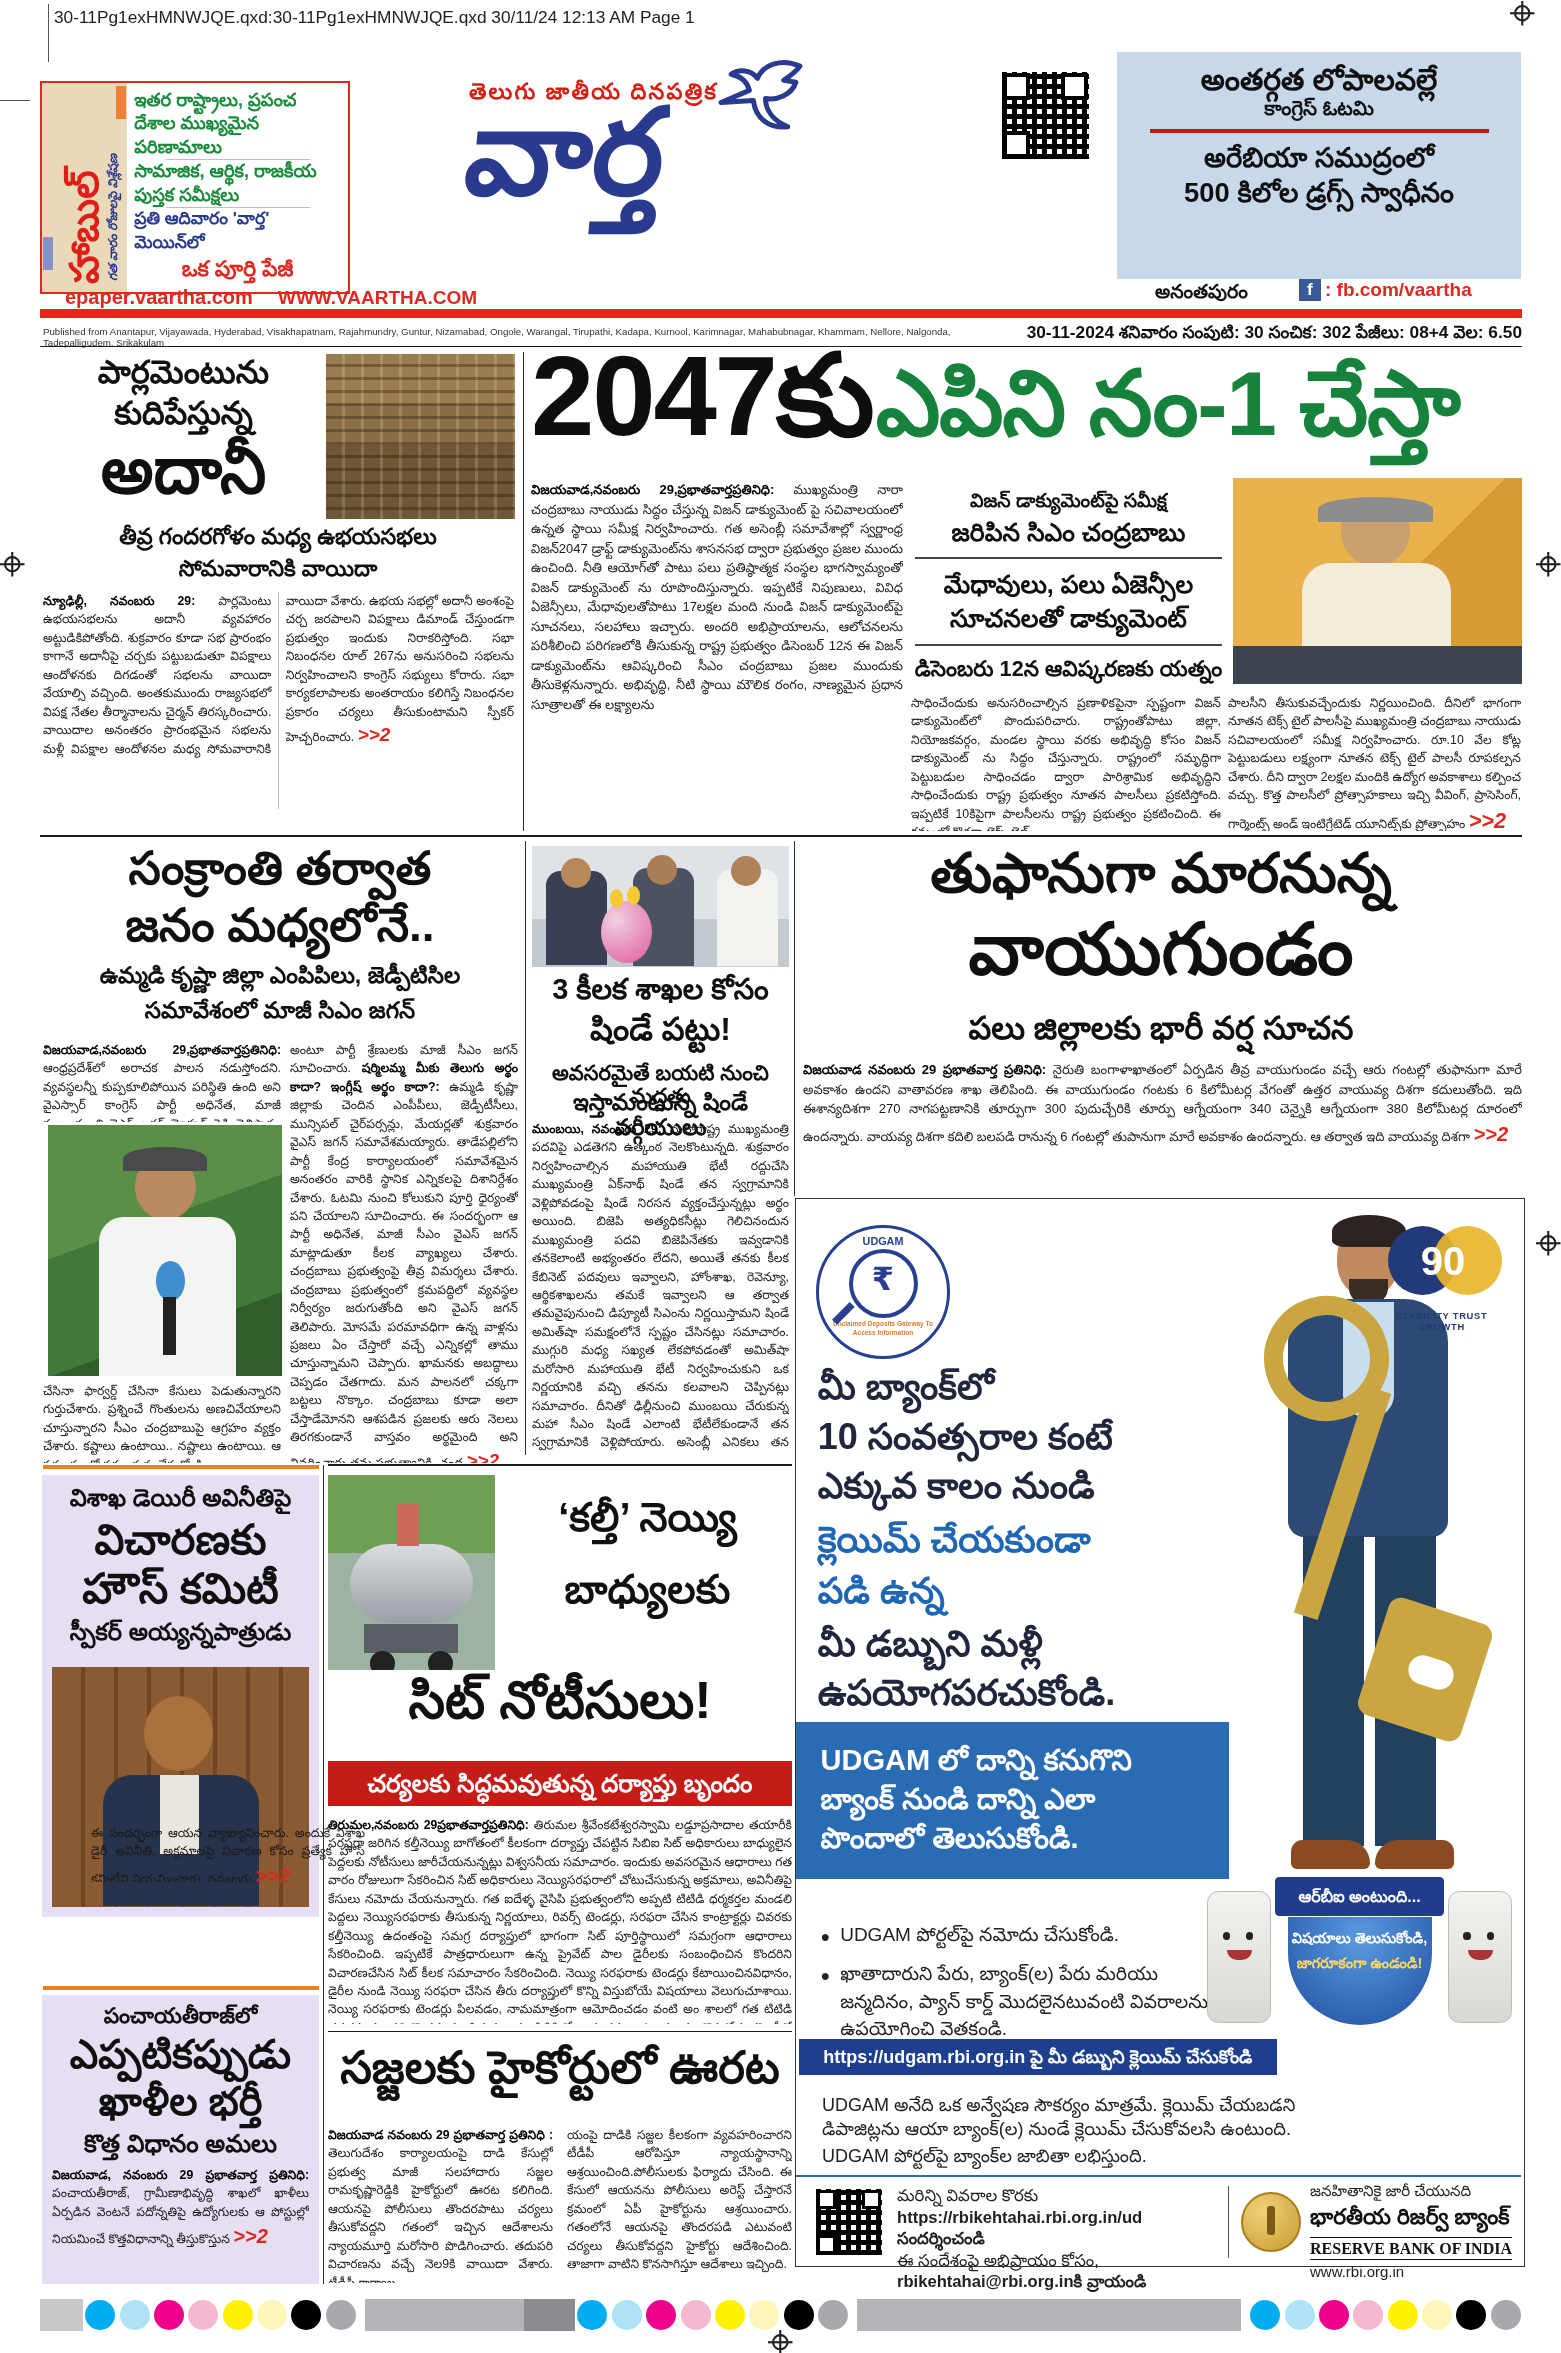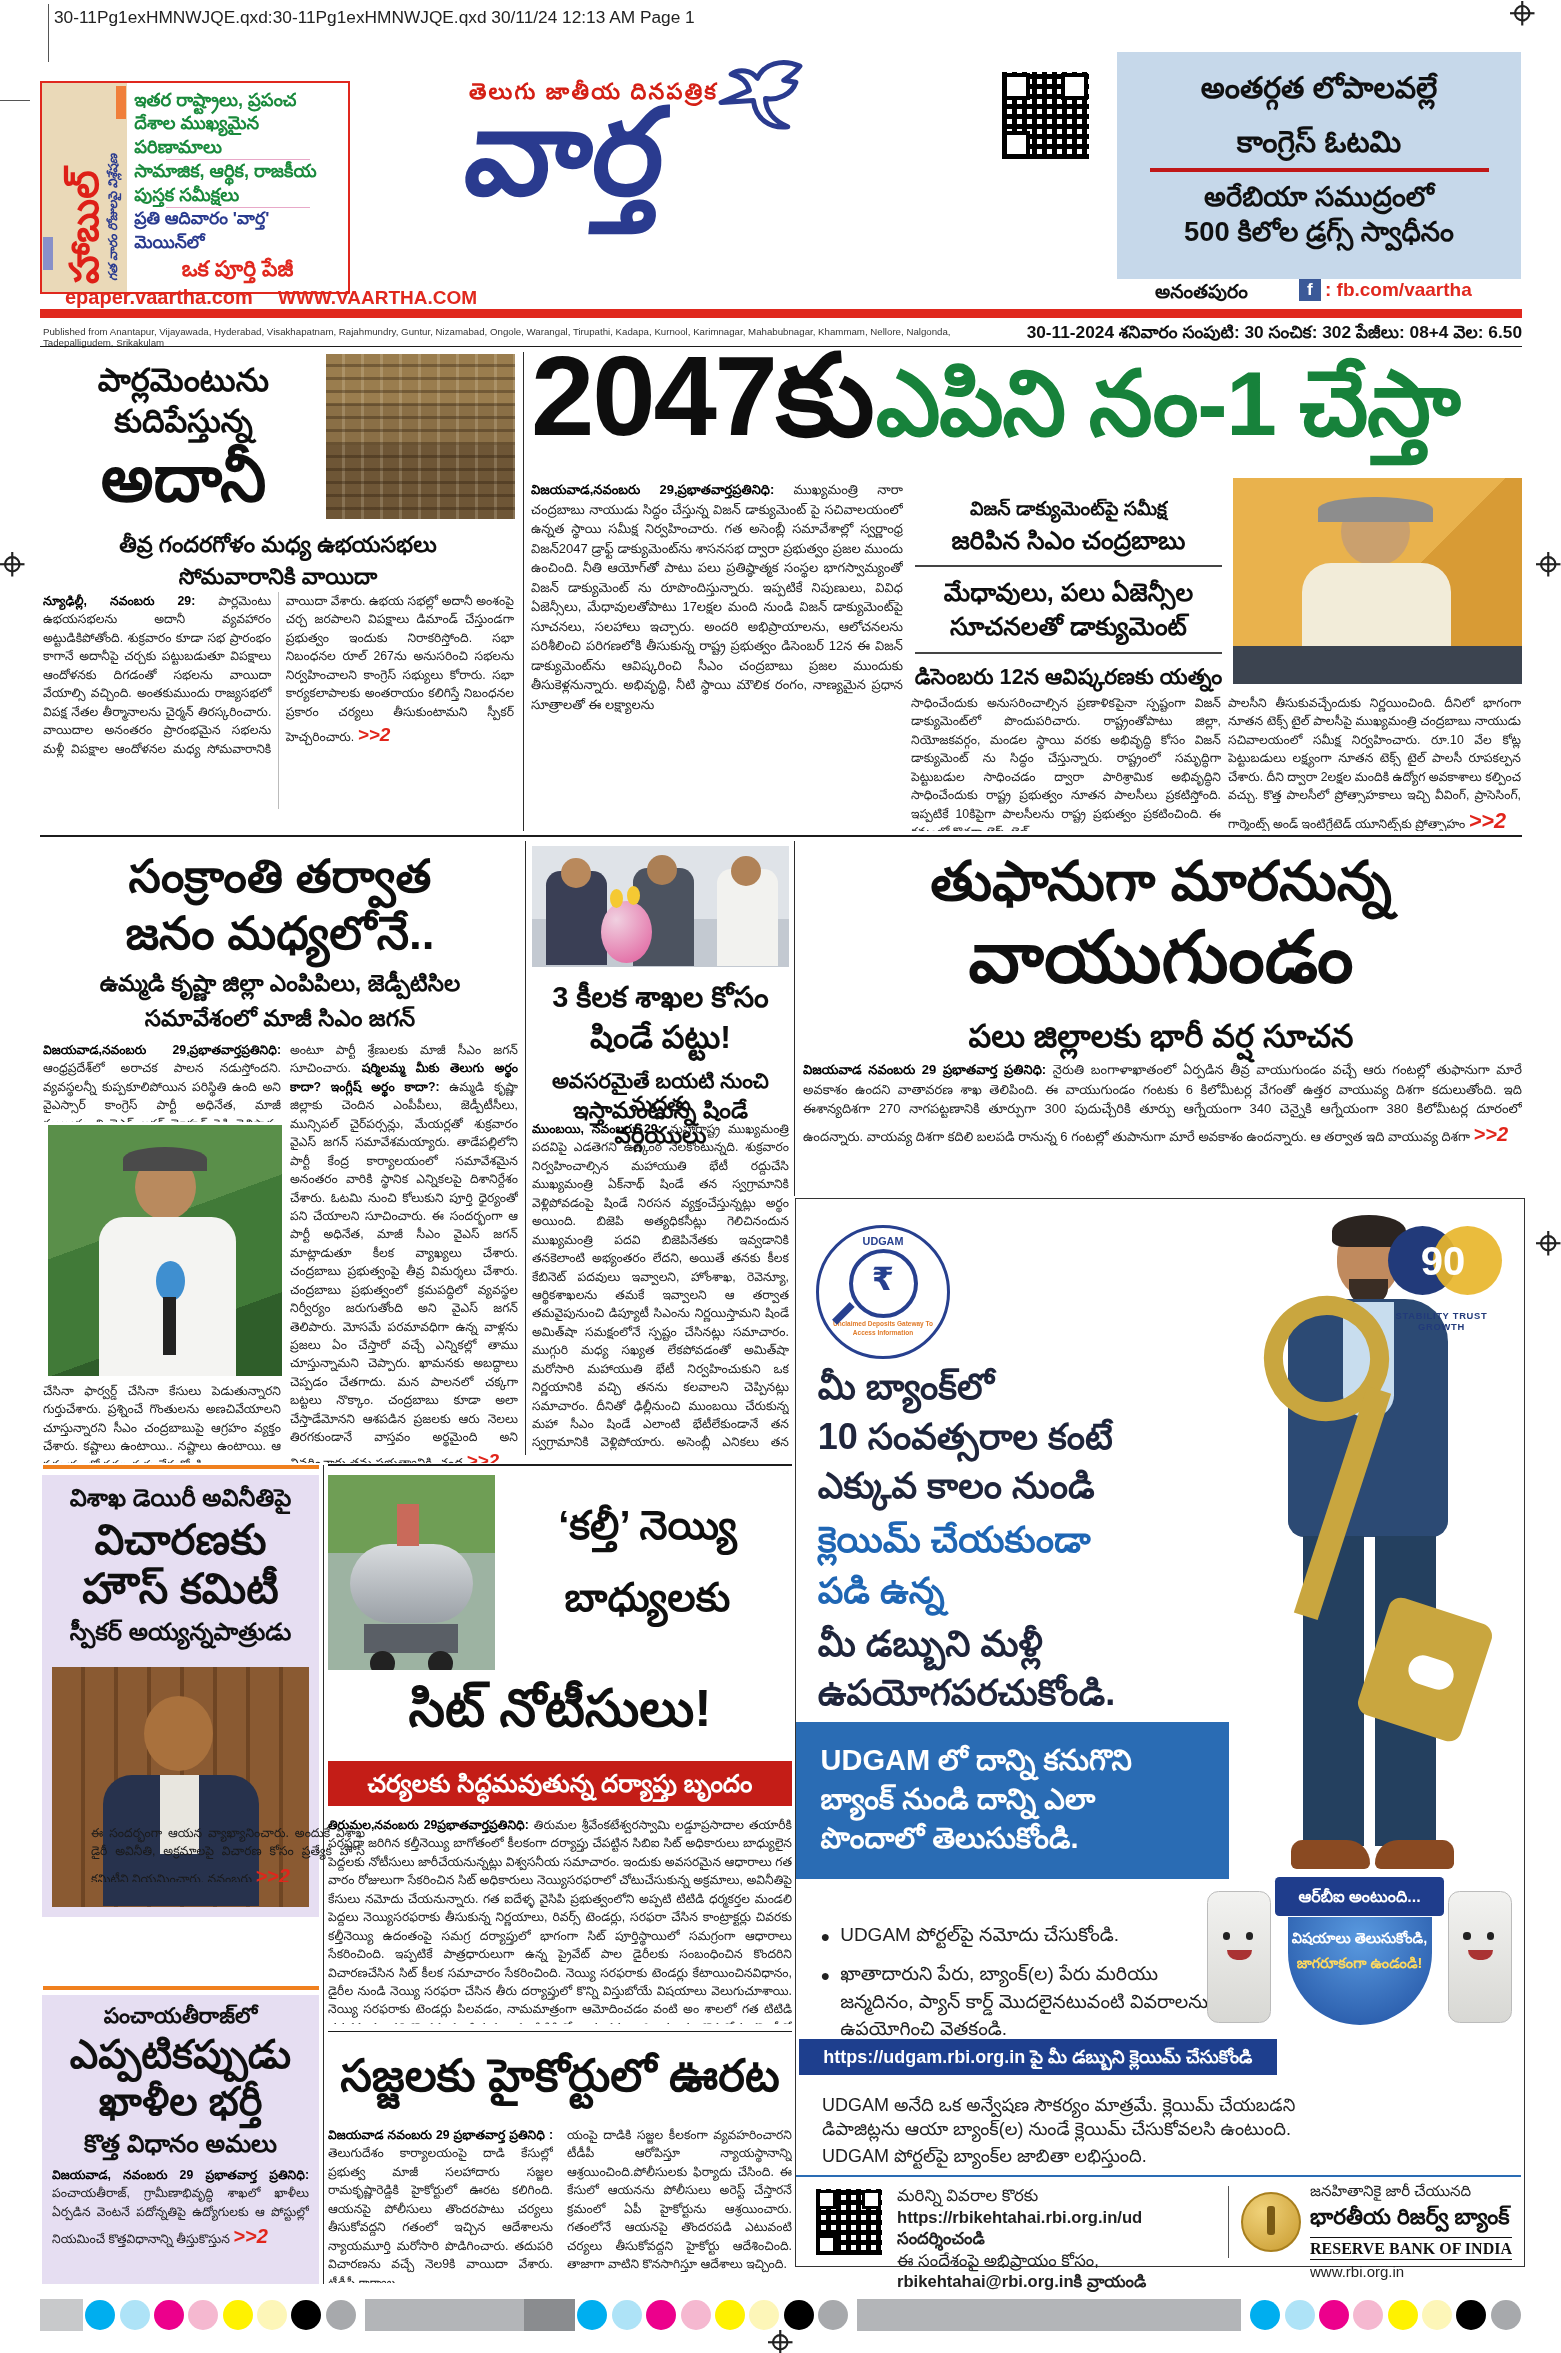--- a/index.html
+++ b/index.html
@@ -1,20 +1,20 @@
 <!DOCTYPE html>
 <html style="font-size:11.5px"><head>
 <meta charset="utf-8">
 <style>
   html,body{margin:0;padding:0;background:#ffffff;}
   #page{position:relative;width:1561px;height:2354px;background:#fff;overflow:hidden;
         font-family:"Liberation Sans","DejaVu Sans",sans-serif;color:#151515;}
   .abs{position:absolute;}
   .ctr{text-align:center;}
-  .hd{font-weight:bold;color:#101010;line-height:1.08;margin-top:8px;}
+  .hd{font-weight:bold;color:#101010;line-height:1.08;}
   .body-text{font-size:12.3px;line-height:1.5;color:#1a1a1a;text-align:justify;}
   .body-text b{color:#000;}
   .jump{color:#e1251b;font-weight:bold;font-style:italic;white-space:nowrap;}
   .vrule{background:#2b2b2b;width:1.4px;}
   .hrule{background:#1c1c1c;height:2.2px;}
   .orule{background:#f0801e;height:4.3px;}
   .photo{background:#d8cfc0;overflow:hidden;}
   .lavbox{background:#e6def2;overflow:hidden;}
   .qr{background:
       repeating-linear-gradient(0deg,#000 0 5px,transparent 5px 10px),
@@ -91,21 +91,21 @@
   <div class="abs" style="left:278px;top:287px;font-size:19px;font-weight:bold;color:#e0281e;">WWW.VAARTHA.COM</div>
 
   <div class="abs qr" style="left:1002px;top:72px;width:87px;height:87px;">
     <div class="fp a"></div>
       <div class="fp b"></div>
       <div class="fp c"></div>
   </div>
 
   <div class="abs" style="left:1117px;top:52px;width:404px;height:227px;background:#c6d8ea;padding-top:11.5px;box-sizing:border-box;">
     <div class="ctr hd" style="font-size:30px;">అంతర్గత లోపాలవల్లే</div>
-    <div class="ctr hd" style="font-size:30px;margin-top:22px;">కాంగ్రెస్ ఓటమి</div>
+    <div class="ctr hd" style="font-size:20px;margin-top:2px;">కాంగ్రెస్ ఓటమి</div>
     <div style="width:339px;height:3.6px;background:#c01818;margin:10px auto;"></div>
     <div class="ctr hd" style="font-size:27.4px;">అరేబియా సముద్రంలో</div>
     <div class="ctr hd" style="font-size:27.4px;margin-top:5.8px;">500 కిలోల డ్రగ్స్ స్వాధీనం</div>
   </div>
   <div class="abs" style="left:1155px;top:281px;font-size:19px;font-weight:bold;color:#111;">అనంతపురం</div>
   <div class="abs" style="left:1299px;top:279px;display:flex;align-items:center;gap:4.3px;">
     <span style="display:inline-block;width:21.7px;height:21.7px;background:#3b5998;color:#fff;font-weight:bold;text-align:center;line-height:21.7px;font-size:17.3px;">f</span>
     <span style="font-size:19px;font-weight:bold;color:#e0281e;">: fb.com/vaartha</span>
   </div>
 

